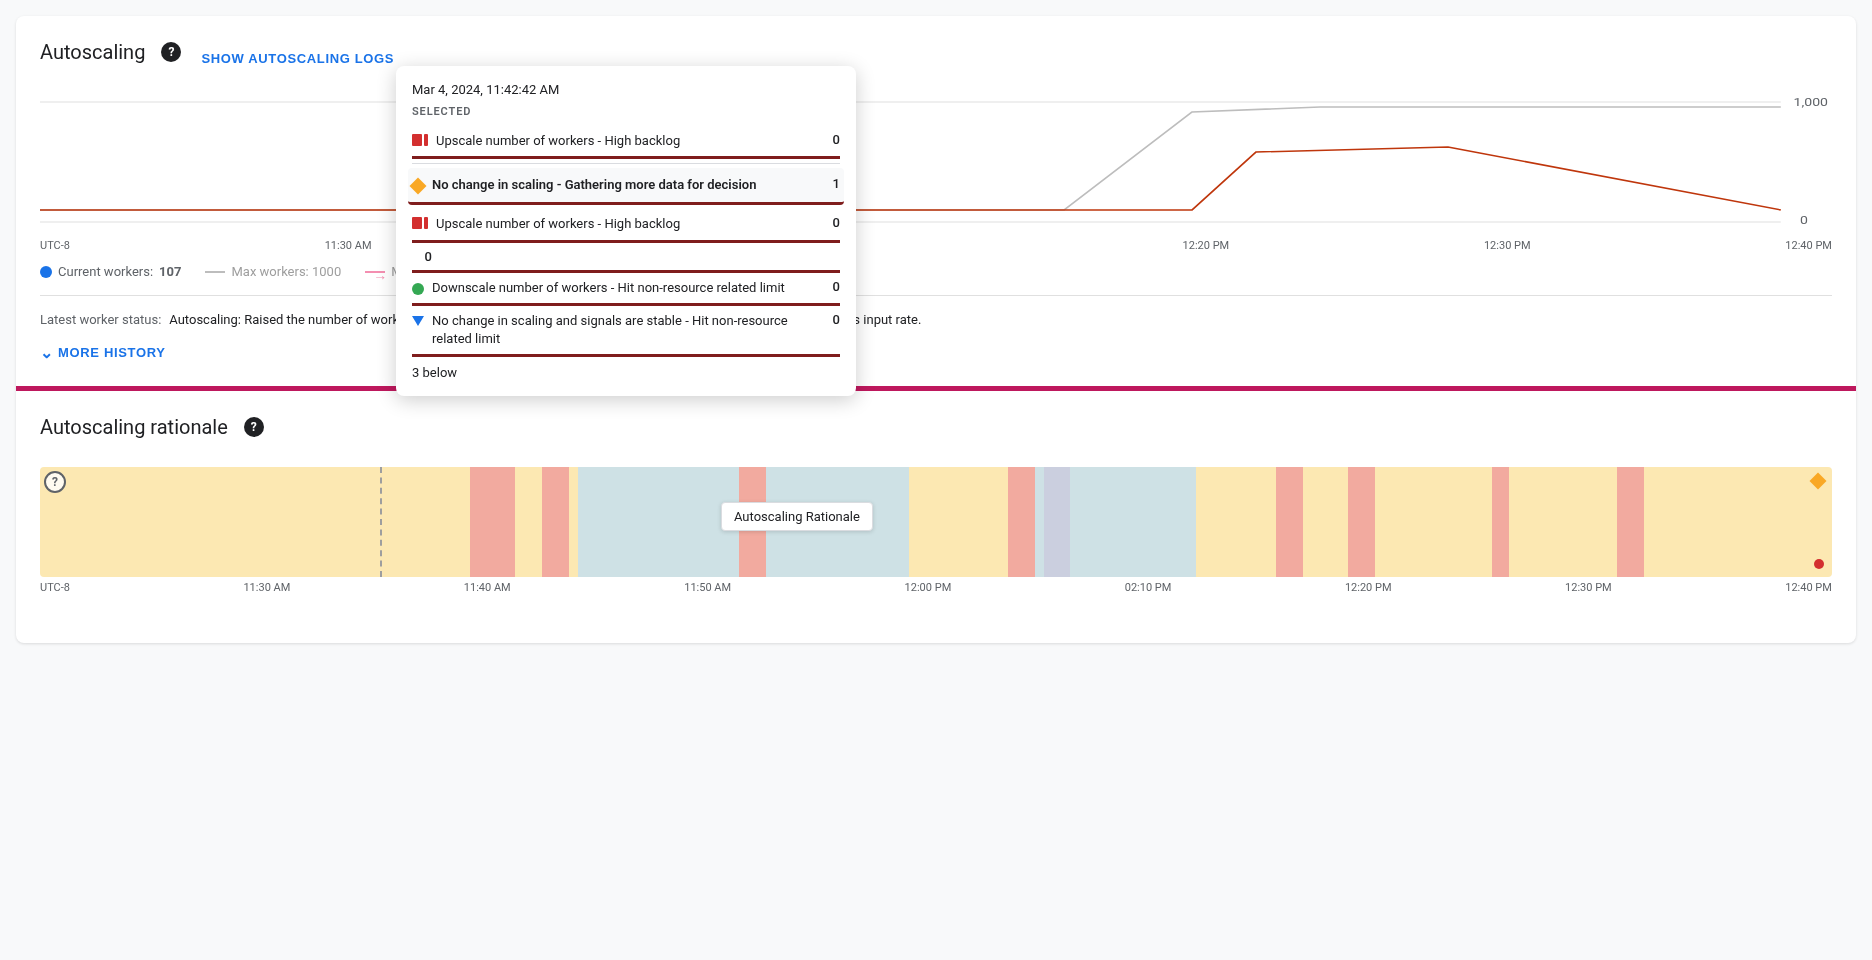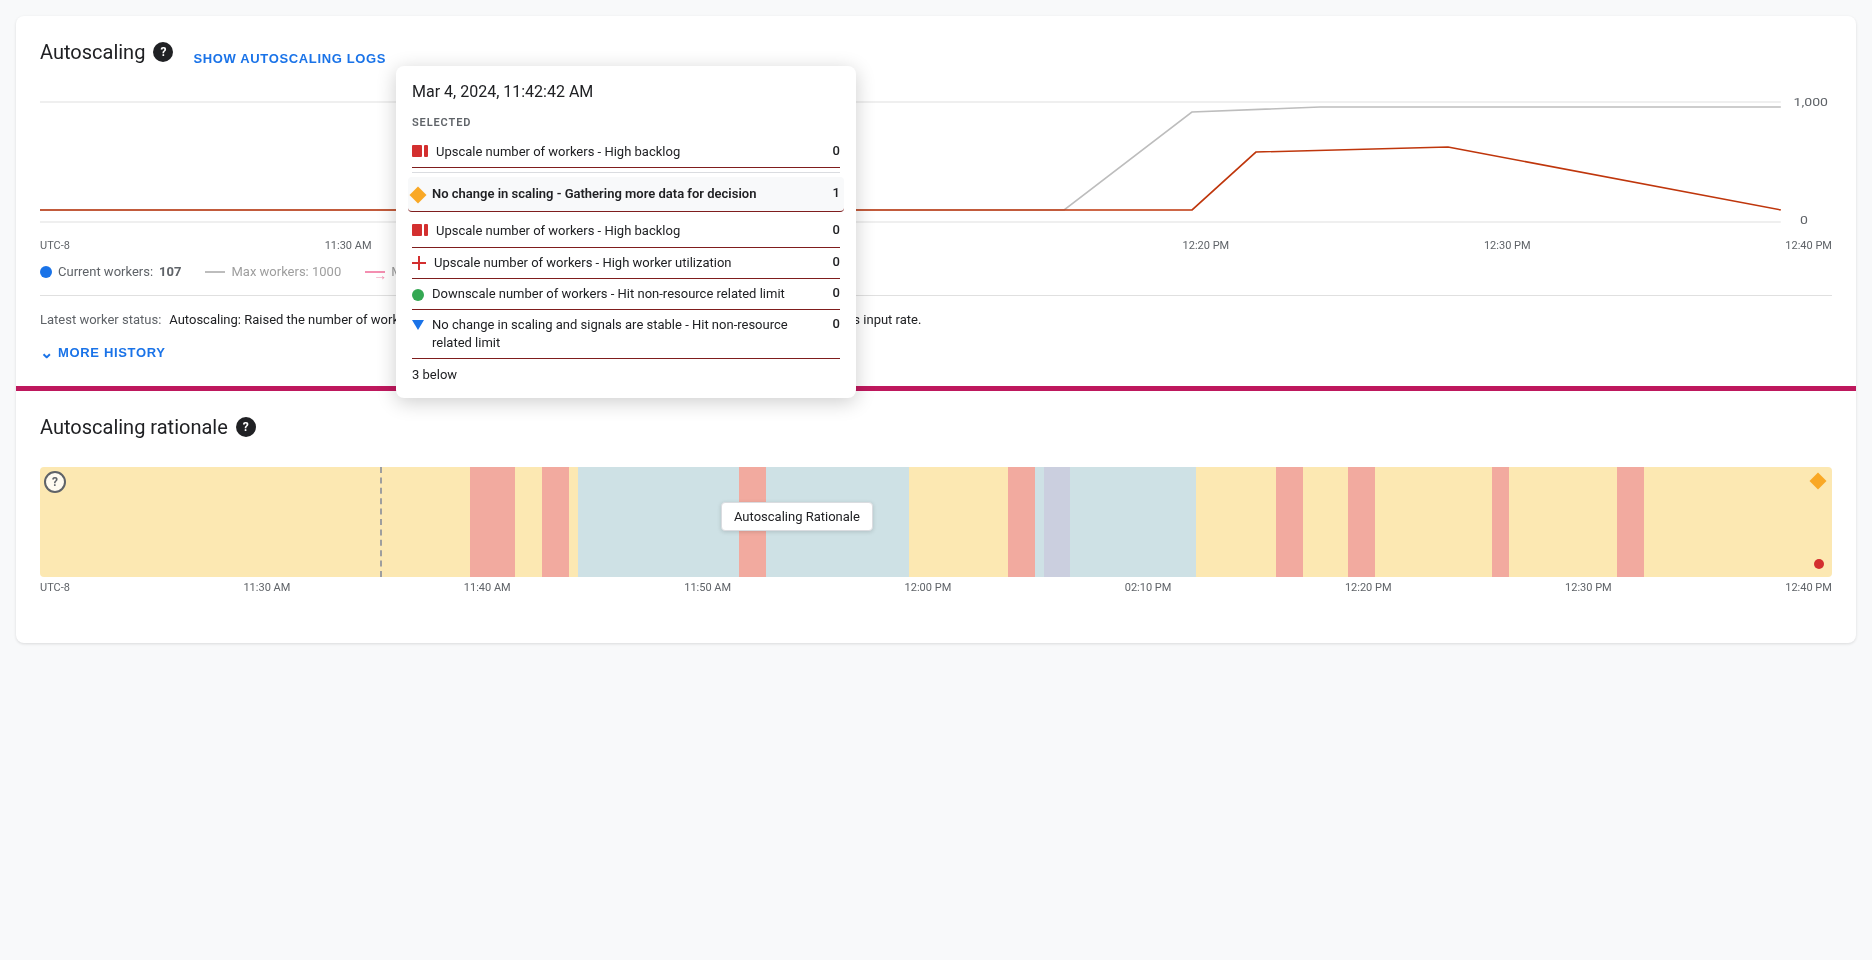--- a/index.html
+++ b/index.html
@@ -18,21 +18,21 @@
       position: relative;
       overflow: visible;
     }
     .section {
       padding: 24px 24px 16px 24px;
       position: relative;
     }
     .section-title {
       display: flex;
       align-items: center;
-      gap: 8px;
+      gap: 16px;
       font-size: 20px;
       font-weight: 400;
       margin-bottom: 12px;
     }
     .help-icon {
       width: 20px;
       height: 20px;
       background: #202124;
       border-radius: 50%;
       display: inline-flex;
@@ -140,36 +140,36 @@
       width: 460px;
       background: #fff;
       border-radius: 8px;
       box-shadow: 0 4px 20px rgba(0,0,0,0.2);
       z-index: 100;
       padding: 16px;
       font-size: 13px;
     }
     .tooltip-timestamp {
       color: #202124;
-      font-size: 16px;
-      margin-bottom: 15px;
+      font-size: 13px;
+      margin-bottom: 8px;
     }
     .tooltip-selected-label {
       color: #5f6368;
       font-size: 11px;
       letter-spacing: 0.08em;
       font-weight: 600;
       margin-bottom: 8px;
     }
     .tooltip-row {
       display: flex;
       align-items: flex-start;
       justify-content: space-between;
       padding: 6px 0;
-      border-bottom: 1px solid #7f1d1d;
+      border-bottom: 3px solid #7f1d1d;
       gap: 8px;
     }
     .tooltip-row.highlighted {
       background: #f8f9fa;
       border-radius: 4px;
       padding: 8px 4px;
       margin: 4px -4px;
     }
     .tooltip-row-left {
       display: flex;
@@ -446,29 +446,20 @@
         <div style="display:flex;align-items:center;gap:2px;flex-shrink:0;margin-top:2px;">
           <div style="width:10px;height:12px;background:#d32f2f;border-radius:1px;"></div>
           <div style="width:4px;height:12px;background:#d32f2f;border-radius:1px;"></div>
         </div>
         <span class="tooltip-label">Upscale number of workers - High backlog</span>
       </div>
       <span class="tooltip-value">0</span>
     </div>
 
     <div class="tooltip-row">
-      <div class="tooltip-row-left">
-        <div style="display:flex;align-items:center;gap:1px;flex-shrink:0;margin-top:2px;">
-          <div style="position:relative;width:14px;height:14px;">
-            <div style="position:absolute;top:6px;left:0;width:14px;height:2px;background:#d32f2f;"></div>
-            <div style="position:absolute;top:0;left:6px;width:2px;height:14px;background:#d32f2f;"></div>
-          </div>
-        </div>
-        <span class="tooltip-label">Upscale number of workers - High worker utilization</span>
-      </div>
       <span class="tooltip-value">0</span>
     </div>
 
     <div class="tooltip-row">
       <div class="tooltip-row-left">
         <div class="icon-green-dot"></div>
         <span class="tooltip-label">Downscale number of workers - Hit non-resource related limit</span>
       </div>
       <span class="tooltip-value">0</span>
     </div>

